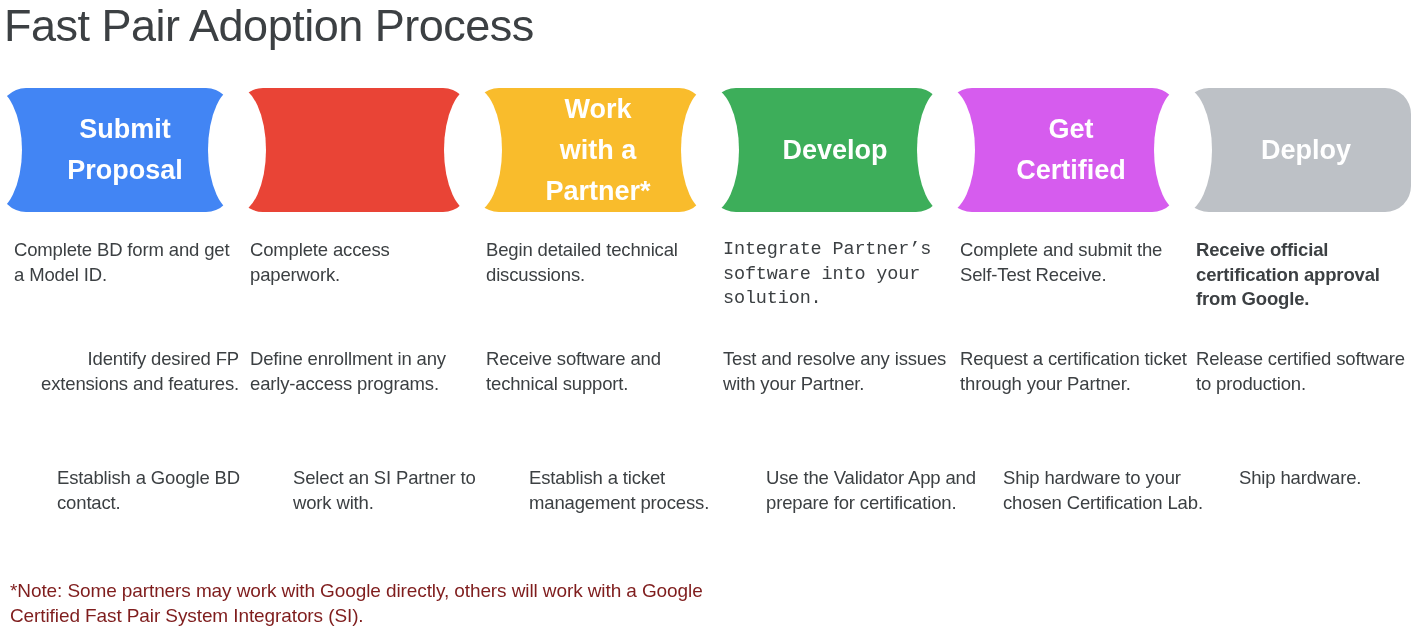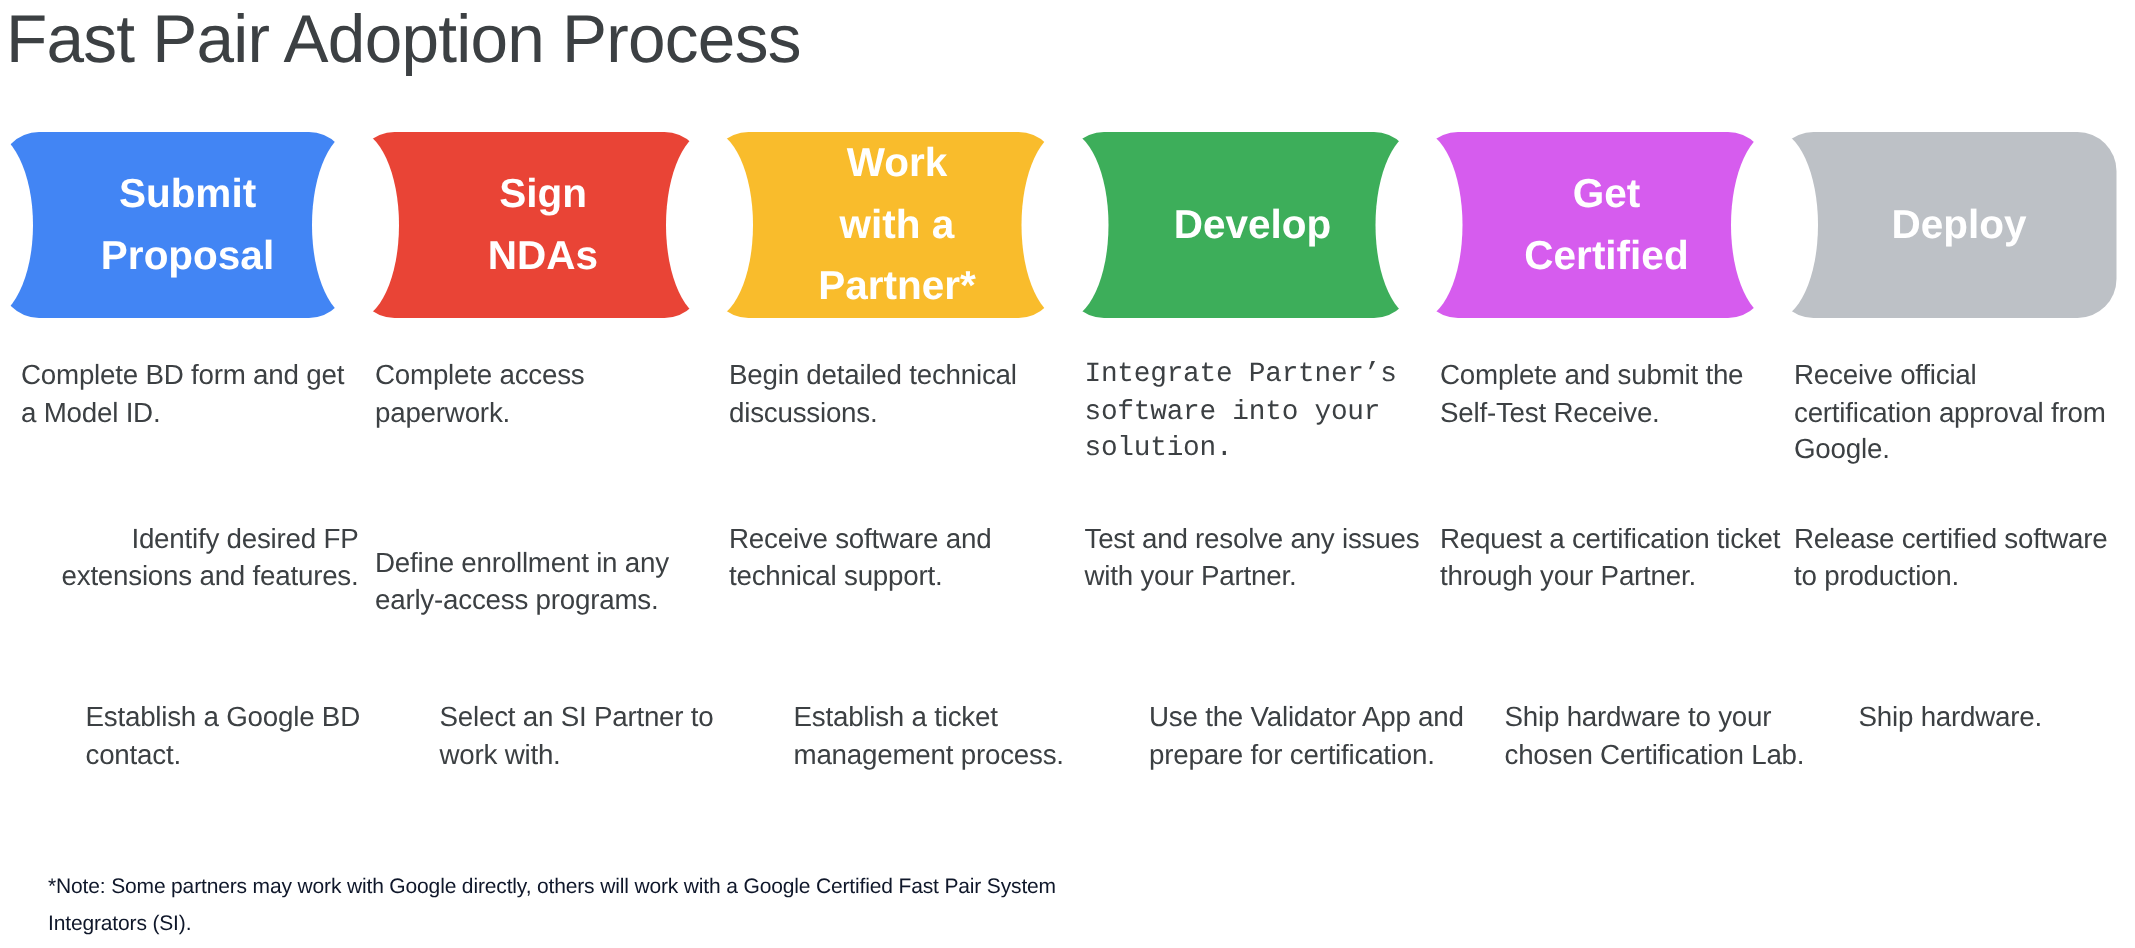--- a/index.html
+++ b/index.html
@@ -108,47 +108,45 @@
     letter-spacing: -0.15px;
   }
 
   .cell.r0 { top: 0px; }
   .cell.r1 { top: 109px; }
   .cell.r2 { top: 228px; margin-left: 43px; }
 
   
   .footnote {
     position: absolute;
-    left: 32px;
+    left: 10px;
     top: 578px;
     width: 700px;
-    font-size: 14px;
+    font-size: 19px;
     line-height: 25px;
-    color: #0f172a;
+    color: #7f1d1d;
     letter-spacing: -0.1px;
   }
 </style>
 </head>
 <body>
 
 <div class="page">
 
   <div class="page-title">Fast Pair Adoption Process</div>
 
   <div class="banner">
 
   <div class="chev first" style="left: 0px; width: 232px; background: rgb(66, 133, 244);">
         <div class="bite"></div>
         <div class="chev-label">Submit
 Proposal</div>
       </div>
       <div class="chev" style="left: 237px; width: 232px; background: rgb(233, 68, 54);">
         <div class="bite"></div>
-        <div class="chev-label">Sign
-NDAs</div>
       </div>
       <div class="chev" style="left: 473px; width: 232px; background: rgb(249, 188, 44);">
         <div class="bite"></div>
         <div class="chev-label">Work
 with a
 Partner*</div>
       </div>
       <div class="chev" style="left: 710px; width: 232px; background: rgb(61, 174, 90);">
         <div class="bite"></div>
         <div class="chev-label">Develop</div>
@@ -166,40 +164,40 @@
 
   <div class="grid">
 
   <div class="col" style="left: 14px; width: 225px;">
         <div class="cell r0" style="width: 225px;">Complete BD form and get a Model ID.</div>
         <div class="cell r1" style="width: 225px; text-align: right;">Identify desired FP extensions and features.</div>
         <div class="cell r2" style="width: 225px;">Establish a Google BD contact.</div>
       </div>
       <div class="col" style="left: 250px; width: 225px;">
         <div class="cell r0" style="width: 225px;">Complete access paperwork.</div>
-        <div class="cell r1" style="width: 225px; margin-top: 16px;">Define enrollment in any early-access programs.</div>
+        <div class="cell r1" style="width: 225px;">Define enrollment in any early-access programs.</div>
         <div class="cell r2" style="width: 225px;">Select an SI Partner to work with.</div>
       </div>
       <div class="col" style="left: 486px; width: 225px;">
         <div class="cell r0" style="width: 225px;">Begin detailed technical discussions.</div>
         <div class="cell r1" style="width: 225px;">Receive software and technical support.</div>
         <div class="cell r2" style="width: 225px;">Establish a ticket management process.</div>
       </div>
       <div class="col" style="left: 723px; width: 225px;">
         <div class="cell r0" style="width: 225px; font-family: Liberation Mono, monospace;">Integrate Partner’s software into your solution.</div>
         <div class="cell r1" style="width: 225px;">Test and resolve any issues with your Partner.</div>
         <div class="cell r2" style="width: 225px;">Use the Validator App and prepare for certification.</div>
       </div>
       <div class="col" style="left: 960px; width: 230px;">
         <div class="cell r0" style="width: 230px;">Complete and submit the Self-Test Receive.</div>
         <div class="cell r1" style="width: 230px;">Request a certification ticket through your Partner.</div>
         <div class="cell r2" style="width: 230px;">Ship hardware to your chosen Certification Lab.</div>
       </div>
       <div class="col" style="left: 1196px; width: 215px;">
-        <div class="cell r0" style="width: 215px;">Receive official certification approval from Google.</div>
+        <div class="cell r0" style="width: 215px; font-weight: bold;">Receive official certification approval from Google.</div>
         <div class="cell r1" style="width: 215px;">Release certified software to production.</div>
         <div class="cell r2" style="width: 215px;">Ship hardware.</div>
       </div>
     </div>
 
   <div class="footnote">*Note: Some partners may work with Google directly, others will work with a Google Certified Fast Pair System Integrators (SI).</div>
 
 </div>
 
 </body></html>

